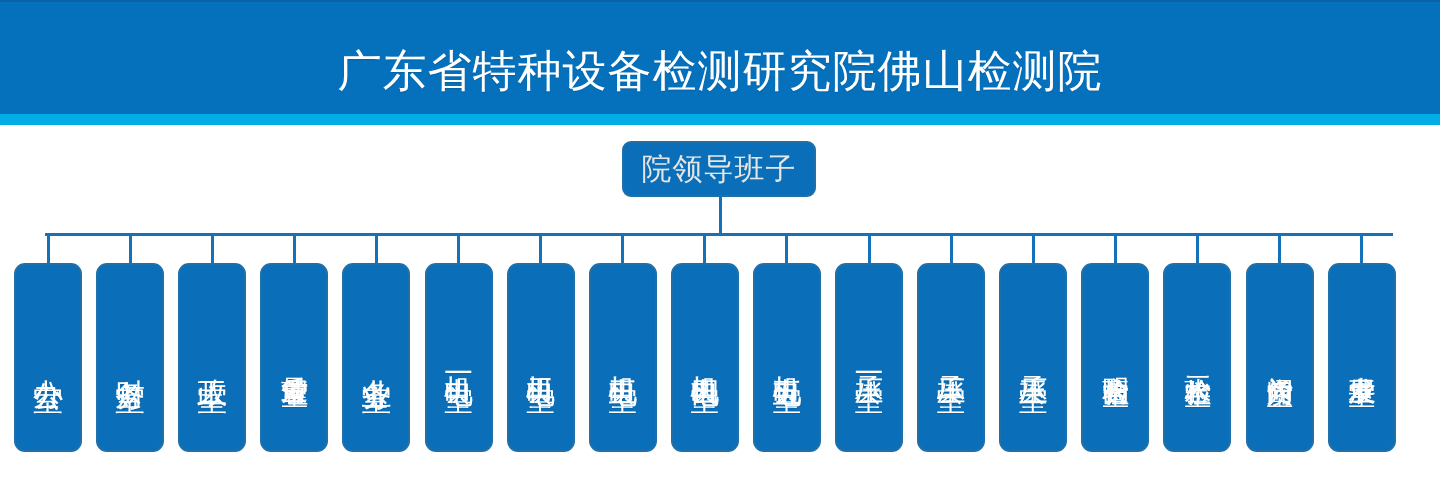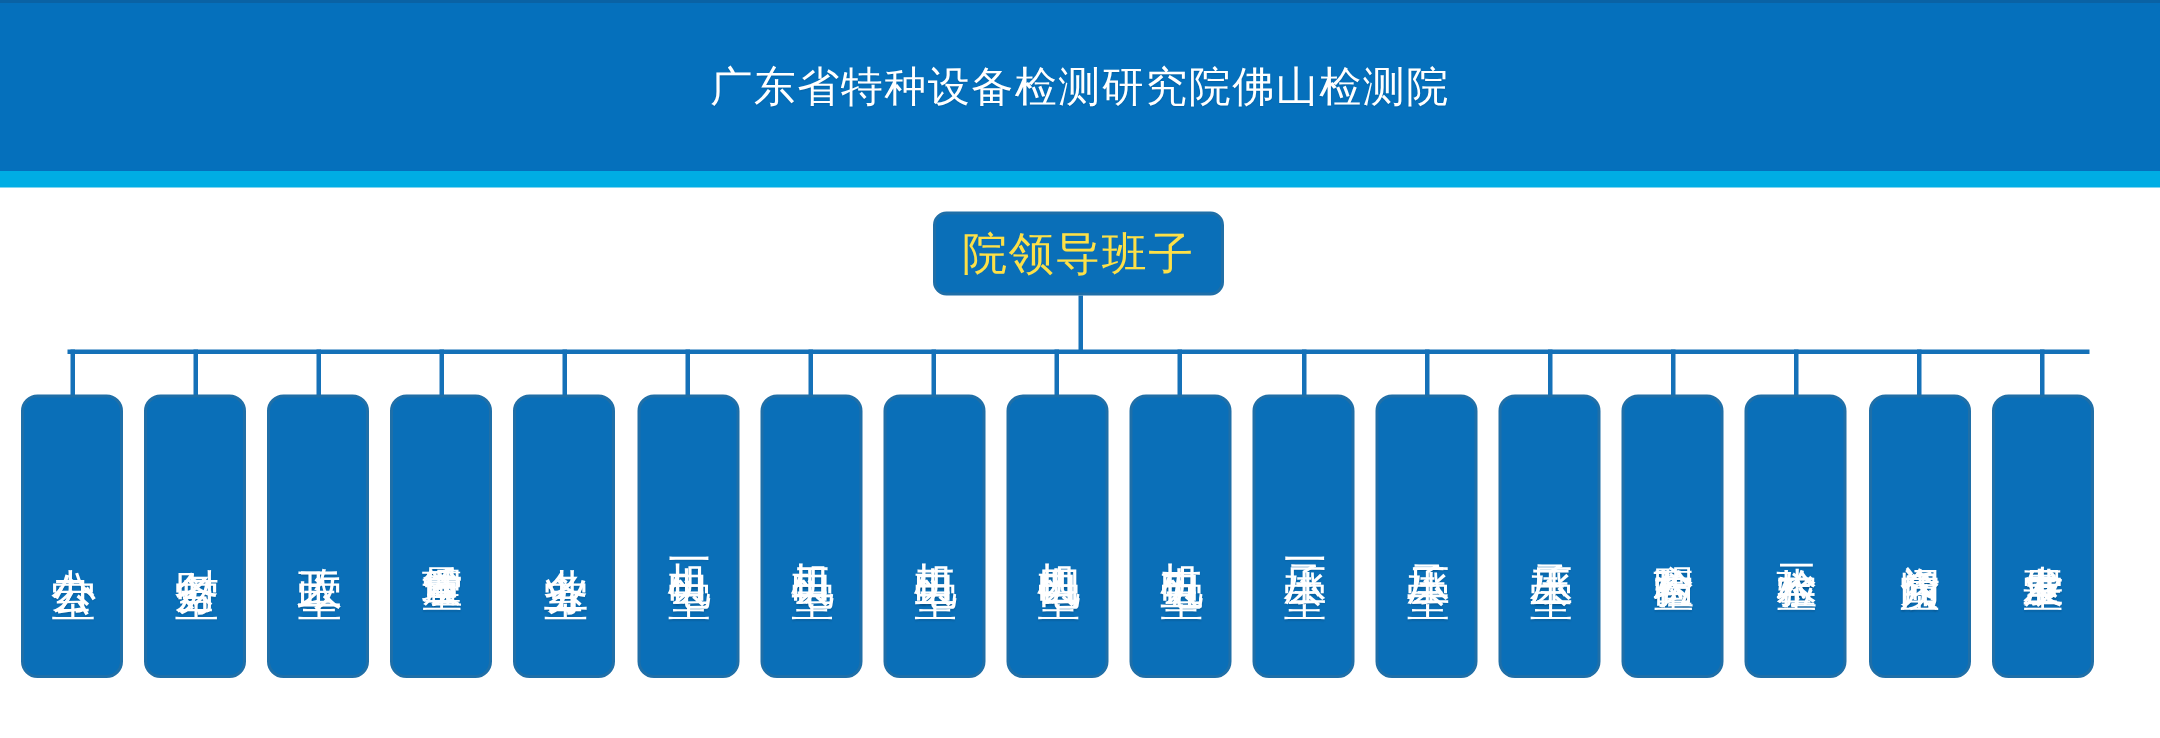--- a/index.html
+++ b/index.html
@@ -22,28 +22,28 @@
     top: 0;
     width: 1440px;
     height: 114px;
     background: #0570BC;
     border-top: 2px solid #0a62a4;
     box-sizing: border-box;
   }
   .header-title {
     position: absolute;
     left: 0;
-    top: 0;
+    top: 13px;
     width: 1440px;
     height: 114px;
     display: flex;
     align-items: center;
     justify-content: center;
     color: #ffffff;
-    font-size: 28px;
+    font-size: 44px;
     letter-spacing: 1px;
     line-height: 1;
     white-space: nowrap;
     text-shadow: 0 1px 1px rgba(0,0,0,0.12);
   }
   .header-accent {
     position: absolute;
     left: 0;
     top: 114px;
     width: 1440px;
@@ -92,21 +92,21 @@
     top: 16px;
     width: 194px;
     height: 56px;
     background: #0A6FB8;
     border: 2px solid #1F6FA8;
     border-radius: 9px;
     box-sizing: border-box;
     display: flex;
     align-items: center;
     justify-content: center;
-    color: #fde047;
+    color: #e5e5e5;
     font-size: 30px;
     letter-spacing: 1px;
     white-space: nowrap;
   }
 
   
   .node {
     position: absolute;
     top: 138px;
     width: 68px;

